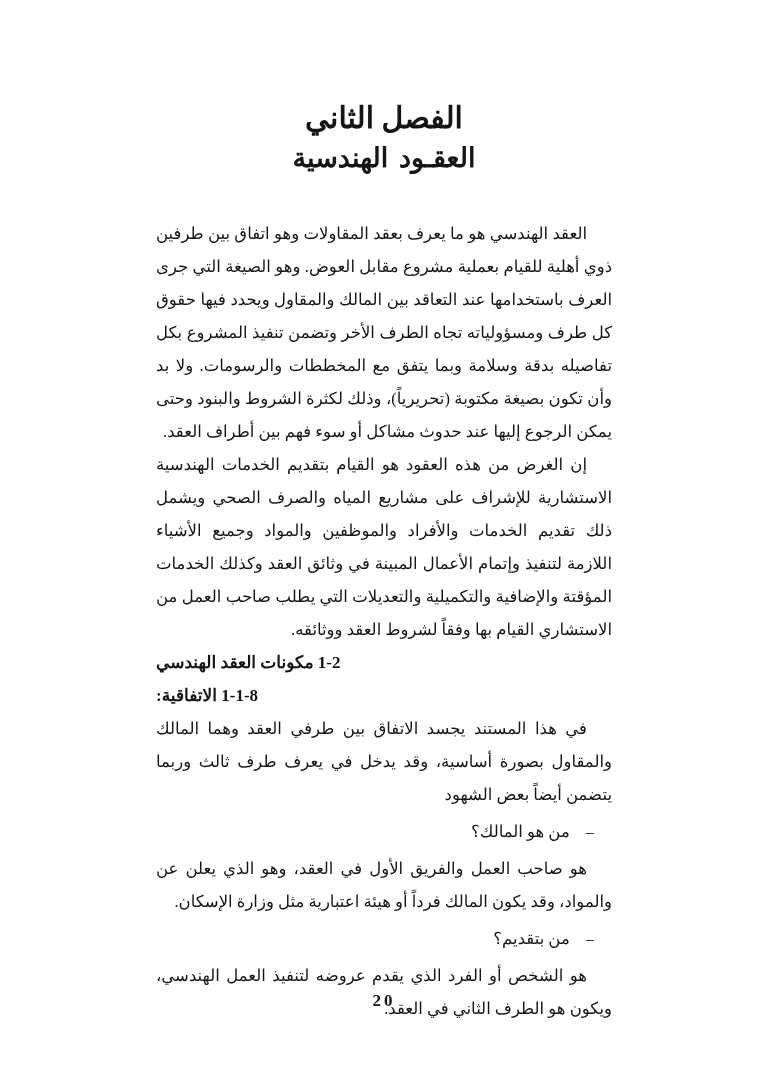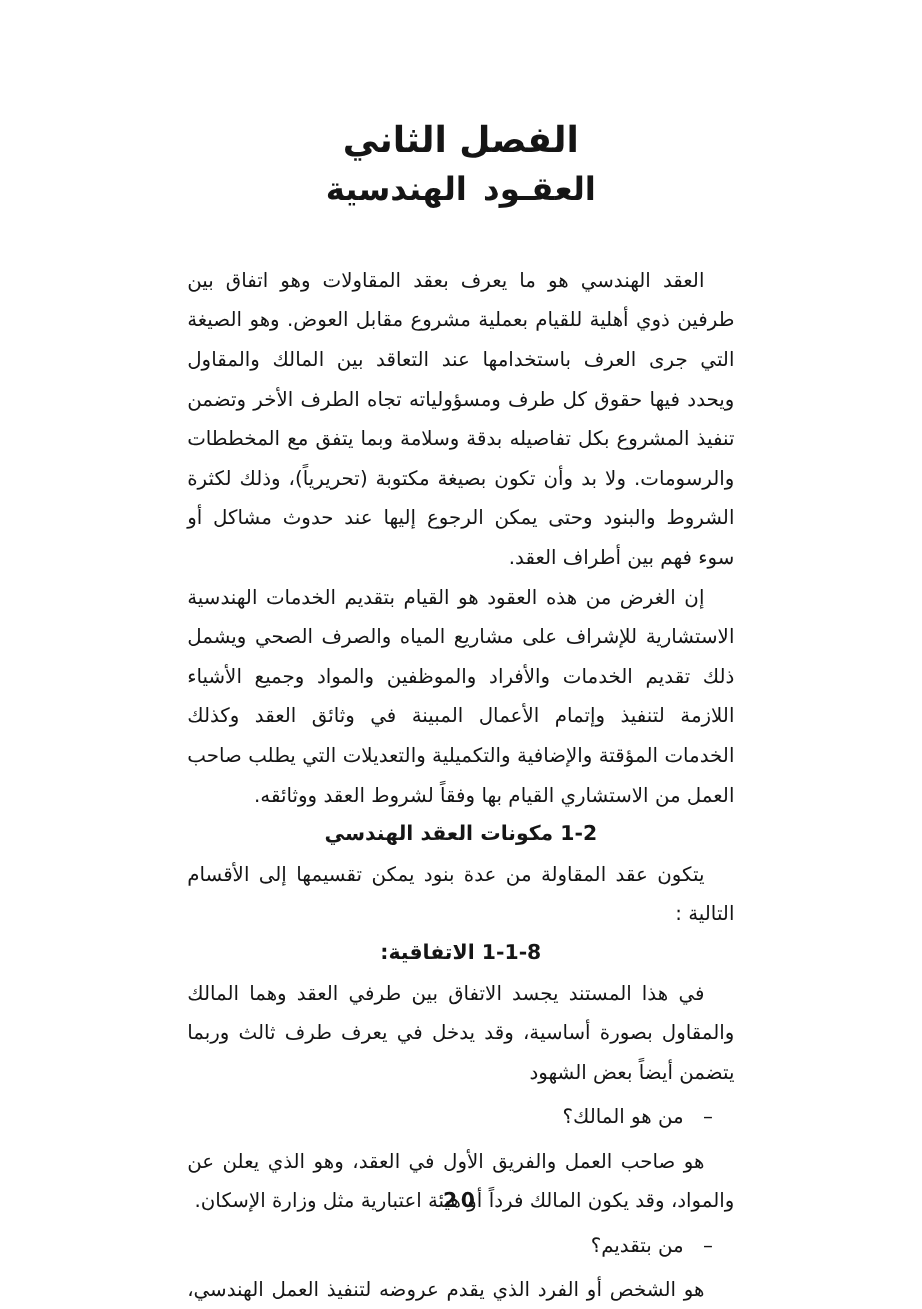--- a/index.html
+++ b/index.html
@@ -9,20 +9,21 @@
     color: #151515;
   }
   .page {
     position: relative;
     width: 612px;
     height: 1091px;
     background: #ffffff;
     margin: 0 auto;
     overflow: hidden;
     direction: rtl;
+    font-family: Liberation Serif, serif;
   }
   .content {
     padding: 96px 78px 0 78px;
   }
   .title-block {
     text-align: center;
     margin-bottom: 40px;
   }
   .chapter-title {
     font-size: 30px;
@@ -41,21 +42,21 @@
     line-height: 33px;
     margin-top: 20px;
   }
   .blocks .p {
     text-align: justify;
     text-indent: 25px;
   }
   .blocks .h2, .blocks .h3 {
     font-weight: 700;
     font-size: 17px;
-    text-align: center;
+    text-align: left;
   }
   .blocks .bullet {
     display: flex;
     align-items: baseline;
     padding-right: 18px;
     margin: 4px 0;
   }
   .blocks .bullet .dash {
     flex: 0 0 auto;
     margin-left: 16px;
@@ -79,21 +80,20 @@
 
     <div class="title-block">
       <div class="chapter-title">الفصل الثاني</div>
       <div class="chapter-subtitle">العقـود الهندسية</div>
     </div>
 
     <div class="blocks">
         <div class="p">العقد الهندسي هو ما يعرف بعقد المقاولات وهو اتفاق بين طرفين ذوي أهلية للقيام بعملية مشروع مقابل العوض. وهو الصيغة التي جرى العرف باستخدامها عند التعاقد بين المالك والمقاول ويحدد فيها حقوق كل طرف ومسؤولياته تجاه الطرف الأخر وتضمن تنفيذ المشروع بكل تفاصيله بدقة وسلامة وبما يتفق مع المخططات والرسومات. ولا بد وأن تكون بصيغة مكتوبة (تحريرياً)، وذلك لكثرة الشروط والبنود وحتى يمكن الرجوع إليها عند حدوث مشاكل أو سوء فهم بين أطراف العقد.</div>
         <div class="p">إن الغرض من هذه العقود هو القيام بتقديم الخدمات الهندسية الاستشارية للإشراف على مشاريع المياه والصرف الصحي ويشمل ذلك تقديم الخدمات والأفراد والموظفين والمواد وجميع الأشياء اللازمة لتنفيذ وإتمام الأعمال المبينة في وثائق العقد وكذلك الخدمات المؤقتة والإضافية والتكميلية والتعديلات التي يطلب صاحب العمل من الاستشاري القيام بها وفقاً لشروط العقد ووثائقه.</div>
         <div class="h2">1-2 مكونات العقد الهندسي</div>
-        <div class="p">يتكون عقد المقاولة من عدة بنود يمكن تقسيمها إلى الأقسام التالية :</div>
         <div class="h3">1-1-8 الاتفاقية:</div>
         <div class="p">في هذا المستند يجسد الاتفاق بين طرفي العقد وهما المالك والمقاول بصورة أساسية، وقد يدخل في يعرف طرف ثالث وربما يتضمن أيضاً بعض الشهود</div>
         <div class="bullet">
           <span class="dash">–</span>
           <span>من هو المالك؟</span>
         </div>
         <div class="p">هو صاحب العمل والفريق الأول في العقد، وهو الذي يعلن عن والمواد، وقد يكون المالك فرداً أو هيئة اعتبارية مثل وزارة الإسكان.</div>
         <div class="bullet">
           <span class="dash">–</span>
           <span>من بتقديم؟</span>

